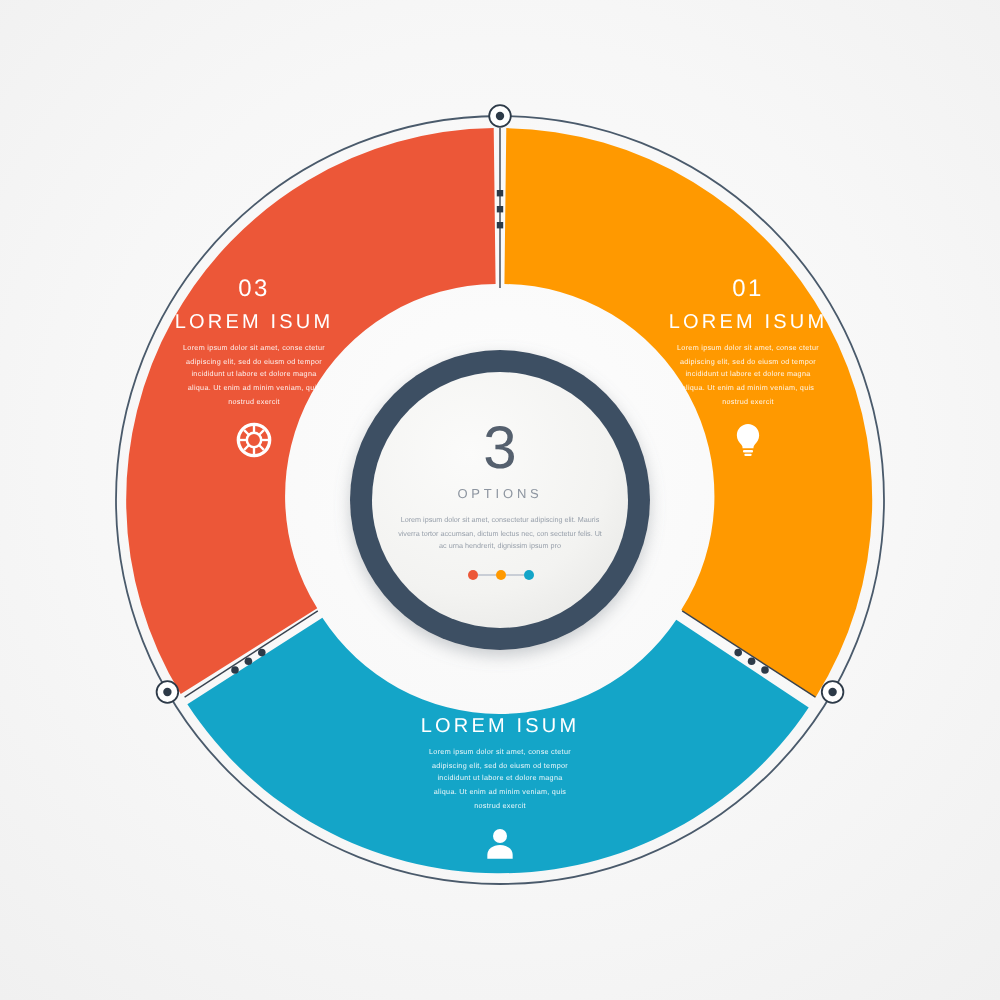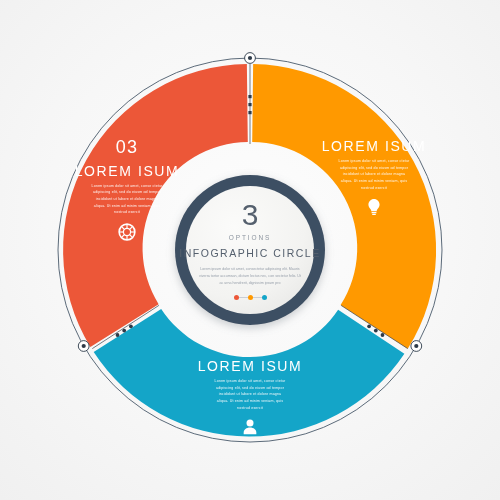--- a/index.html
+++ b/index.html
@@ -26,29 +26,29 @@
     height: 500px;
     display: block;
   }
   .seg-label {
     position: absolute;
     text-align: center;
     color: #ffffff;
     pointer-events: none;
   }
   .seg-num {
-    font-size: 18px;
+    font-size: 12px;
     font-weight: 400;
     letter-spacing: 1.2px;
     line-height: 1.1;
     margin-bottom: 5px;
     color: #ffffff;
   }
   .seg-title {
-    font-size: 14px;
+    font-size: 10px;
     letter-spacing: 1.6px;
     font-weight: 400;
     margin-bottom: 4px;
     color: #ffffff;
   }
   .seg-desc {
     font-size: 3.6px;
     line-height: 1.85;
     letter-spacing: 0.15px;
     color: rgba(255,255,255,0.92);
@@ -177,20 +177,21 @@
         <circle cx="83.7" cy="346" r="5.4" fill="#ffffff" stroke="#2d3a48" stroke-width="0.9"></circle>
         <circle cx="83.7" cy="346" r="2.1" fill="#2d3a48"></circle>
       </g>
     </g>
 
     <circle cx="250" cy="250" r="75" fill="#3e4f63" filter="url(#hubShadow)"></circle>
     <circle cx="250" cy="250" r="64" fill="url(#hubFace)"></circle>
   </svg>
 
   <div class="seg-label" style="left:318px; top:138px; width:112px;">
+    <div class="seg-num">01</div>
     <div class="seg-title">LOREM ISUM</div>
     <div class="seg-desc">Lorem ipsum dolor sit amet, conse ctetur adipiscing elit, sed do eiusm od tempor incididunt ut labore et dolore magna aliqua. Ut enim ad minim veniam, quis nostrud exercit</div>
     <svg class="seg-icon" width="20" height="20" viewBox="0 0 24 24">
       <path fill="#ffffff" d="M12 2.4c-3.7 0-6.7 3-6.7 6.7 0 2.5 1.4 4.3 2.6 5.6.5.6.8 1.1.8 1.7v.6h6.6v-.6c0-.6.3-1.1.8-1.7 1.2-1.3 2.6-3.1 2.6-5.6 0-3.7-3-6.7-6.7-6.7z"></path>
       <rect fill="#ffffff" x="9" y="18" width="6" height="1.5" rx="0.6"></rect>
       <rect fill="#ffffff" x="9.8" y="20.2" width="4.4" height="1.4" rx="0.7"></rect>
     </svg>
   </div>
 
   <div class="seg-label" style="left:194px; top:358px; width:112px;">
@@ -218,21 +219,20 @@
         <line x1="15" y1="15" x2="17.9" y2="17.9"></line>
         <line x1="17.9" y1="6.1" x2="15" y2="9"></line>
         <line x1="9" y1="15" x2="6.1" y2="17.9"></line>
       </g>
     </svg>
   </div>
 
   <div id="hubText">
     <div class="hub-num">3</div>
     <div class="hub-options">OPTIONS</div>
-    <div class="hub-title">INFOGRAPHIC CIRCLE</div>
     <div class="hub-desc">Lorem ipsum dolor sit amet, consectetur adipiscing elit. Mauris viverra tortor accumsan, dictum lectus nec, con sectetur felis. Ut ac urna hendrerit, dignissim ipsum pro</div>
     <div class="hub-dots">
       <span class="ddot" style="background:#ec5738"></span>
       <span class="dline"></span>
       <span class="ddot" style="background:#ff9900"></span>
       <span class="dline"></span>
       <span class="ddot" style="background:#14a5c8"></span>
     </div>
   </div>
 

